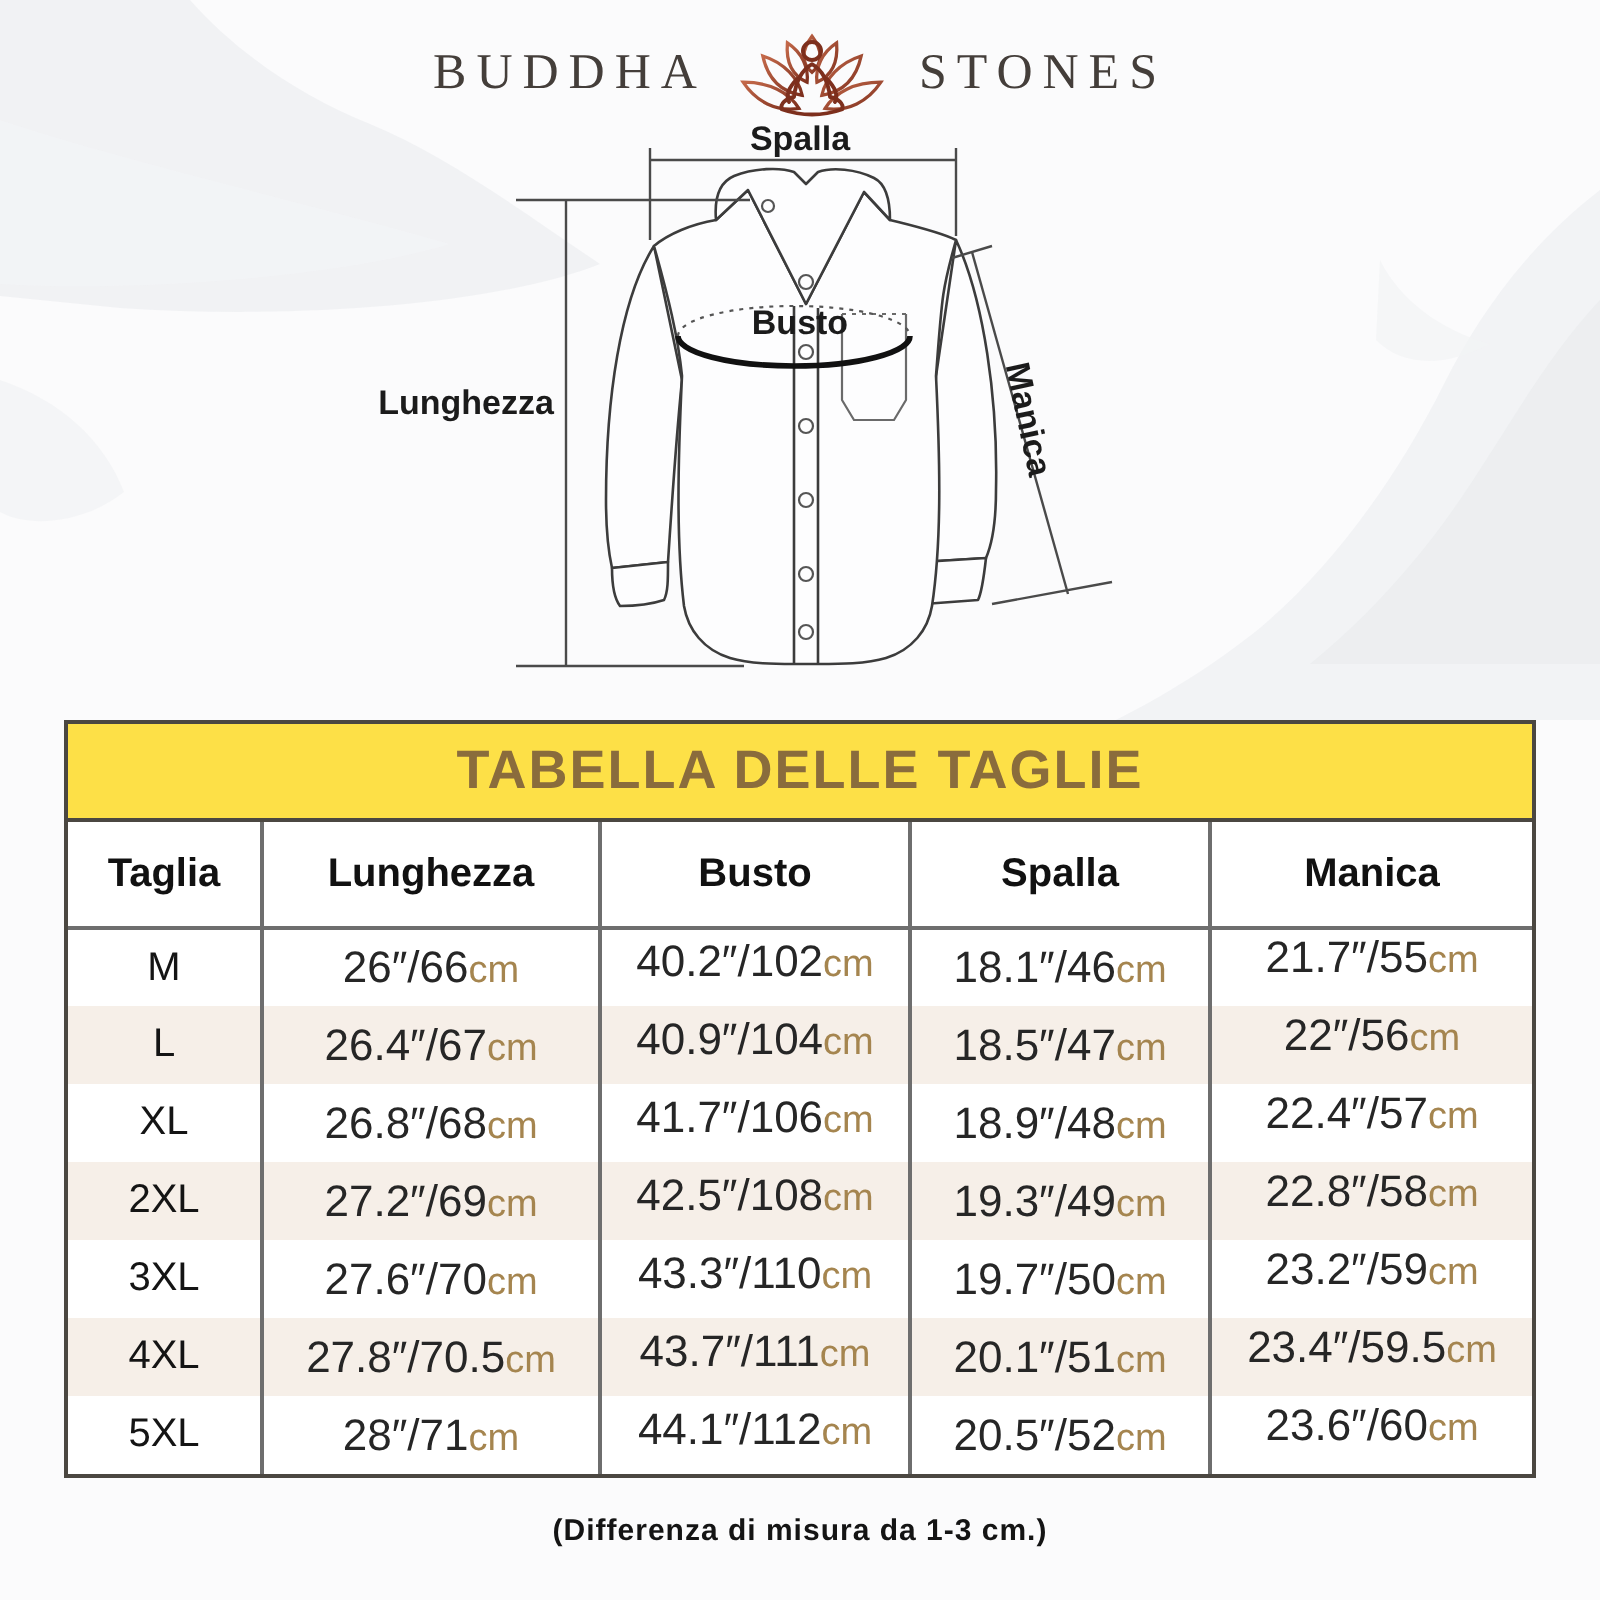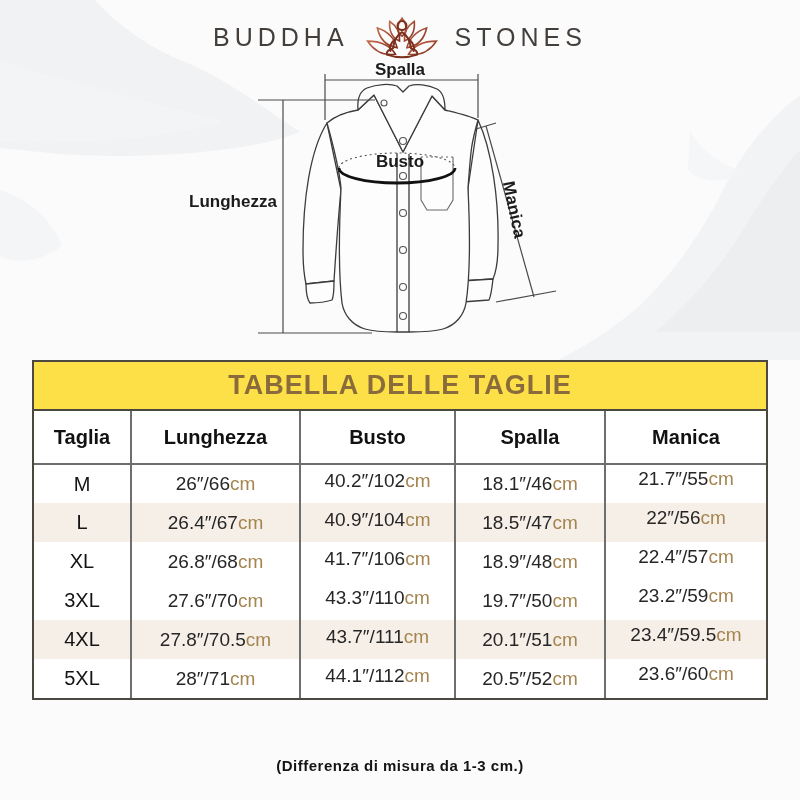--- a/index.html
+++ b/index.html
@@ -10,21 +10,21 @@
     color:#222;
   }
   
   .bg-svg{position:absolute;left:0;top:0;z-index:0;}
   
   .logo{
     position:absolute;left:0;top:6px;width:800px;height:62px;z-index:2;
     display:flex;align-items:center;justify-content:center;gap:12px;
   }
   .logo .word{
-    font-family:Liberation Sans, sans-serif;
+    font-family:Liberation Serif, serif;
     font-size:25px;letter-spacing:5px;color:#443e3a;font-weight:500;
   }
   
   .diagram-svg{position:absolute;left:0;top:0;z-index:1;}
   .dim-label{
     position:absolute;z-index:3;font-size:17px;font-weight:bold;color:#1b1b1b;
     text-align:center;line-height:20px;
   }
   .lbl-spalla{left:358px;top:60px;width:84px;}
   .lbl-lunghezza{left:188px;top:192px;width:90px;}
@@ -53,21 +53,21 @@
     border-left:2px solid #6e6e6e;
   }
   table.sizes th:first-child, table.sizes td:first-child{border-left:none;}
   table.sizes thead tr{height:53px;}
   table.sizes thead th{
     font-size:20px;font-weight:bold;color:#111;border-bottom:2px solid #6e6e6e;background:#fff;
   }
   table.sizes tbody tr{height:39px;background:#fff;}
   table.sizes tbody tr.alt{background:#f6efe8;}
   td.size-cell{font-size:20px;color:#141414;}
-  td.meas .val{font-size:19px;color:#262626;}
+  td.meas .val{font-size:22px;color:#262626;}
   td.meas .unit{font-size:19px;color:#a5854f;}
   td.meas span{position:relative;}
   table.sizes td:nth-child(3) span{top:-3px;}
   table.sizes td:nth-child(5) span{top:-5px;}
   
   .footnote{
     position:absolute;left:0;top:757px;width:800px;z-index:2;text-align:center;
     font-size:15px;font-weight:bold;color:#141414;letter-spacing:0.5px;
   }
 </style>
@@ -205,20 +205,27 @@
         <td class="meas"><span class="val">18.5″/47</span><span class="unit">cm</span></td>
         <td class="meas"><span class="val">22″/56</span><span class="unit">cm</span></td>
       </tr>
       <tr>
         <td class="size-cell">XL</td>
         <td class="meas"><span class="val">26.8″/68</span><span class="unit">cm</span></td>
         <td class="meas"><span class="val">41.7″/106</span><span class="unit">cm</span></td>
         <td class="meas"><span class="val">18.9″/48</span><span class="unit">cm</span></td>
         <td class="meas"><span class="val">22.4″/57</span><span class="unit">cm</span></td>
       </tr>
+      <tr class="alt">
+        <td class="size-cell">2XL</td>
+        <td class="meas"><span class="val">27.2″/69</span><span class="unit">cm</span></td>
+        <td class="meas"><span class="val">42.5″/108</span><span class="unit">cm</span></td>
+        <td class="meas"><span class="val">19.3″/49</span><span class="unit">cm</span></td>
+        <td class="meas"><span class="val">22.8″/58</span><span class="unit">cm</span></td>
+      </tr>
       <tr>
         <td class="size-cell">3XL</td>
         <td class="meas"><span class="val">27.6″/70</span><span class="unit">cm</span></td>
         <td class="meas"><span class="val">43.3″/110</span><span class="unit">cm</span></td>
         <td class="meas"><span class="val">19.7″/50</span><span class="unit">cm</span></td>
         <td class="meas"><span class="val">23.2″/59</span><span class="unit">cm</span></td>
       </tr>
       <tr class="alt">
         <td class="size-cell">4XL</td>
         <td class="meas"><span class="val">27.8″/70.5</span><span class="unit">cm</span></td>

